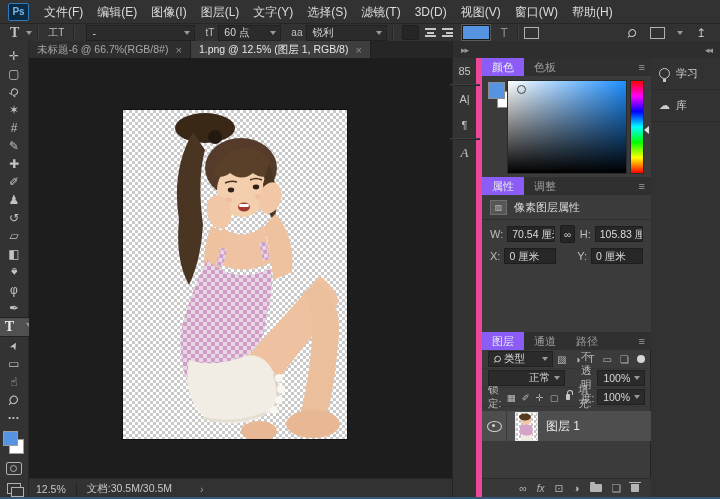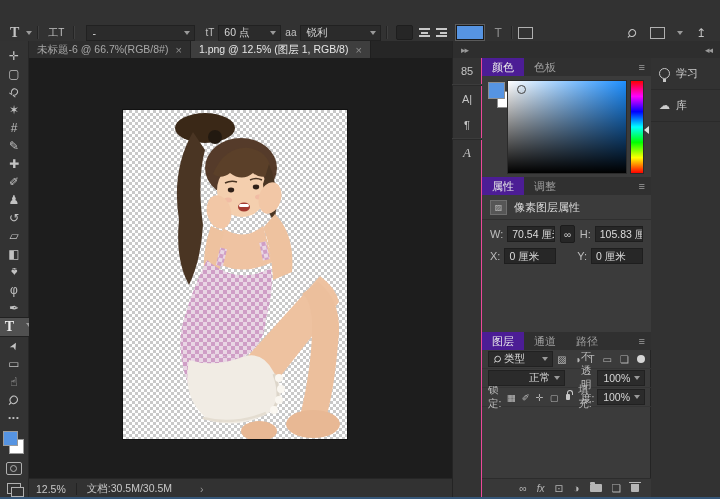--- a/index.html
+++ b/index.html
@@ -76,31 +76,31 @@
              display:flex;align-items:center;font-size:10.5px;color:#c8c8c8;}
   .statusbar .zoomfield{padding:0 10px 0 7px;}
   .statusbar .vline{width:1px;height:12px;background:#232323;margin-right:10px;}
   .statusbar .docinfo{margin-right:28px;}
   .statusbar .sb-chev{color:#9a9a9a;}
 
   
   .railtop{left:452px;top:41px;width:268px;height:17px;background:#2e2e2e;border-left:1px solid #242424;
            display:flex;align-items:center;justify-content:space-between;padding:0 8px;box-sizing:border-box;
            color:#9a9a9a;font-size:9px;letter-spacing:-1px;}
-  .iconstrip{left:452px;top:58px;width:30px;height:439px;background:#333333;border-left:1px solid #242424;border-right:1px solid #ec4899;
+  .iconstrip{left:452px;top:58px;width:30px;height:439px;background:#333333;border-left:1px solid #242424;border-right:6px solid #ec4899;
              display:flex;flex-direction:column;align-items:center;box-sizing:border-box;}
   .strip-cell{width:30px;height:26px;display:flex;align-items:center;justify-content:center;color:#c5c5c5;font-size:11px;}
   .strip-div{width:30px;height:1px;background:#2a2a2a;border-top:1px solid #3c3c3c;}
   .glyphA{font-family:"Liberation Serif","DejaVu Serif",serif;font-style:italic;font-size:13px;}
 
   .panelscol{left:482px;top:58px;width:169px;height:439px;background:#3b3b3b;border-right:1px solid #242424;box-sizing:border-box;}
   .panel{position:absolute;left:0;width:169px;box-sizing:border-box;}
   .ptabs{height:18px;background:#303030;display:flex;align-items:stretch;font-size:11px;}
   .ptab{padding:0 10px;display:flex;align-items:center;color:#9e9e9e;}
-  .ptab.on{background:#4c1d95;color:#e8e8e8;}
+  .ptab.on{background:#8b5cf6;color:#e8e8e8;}
   .pmenu{margin-left:auto;color:#9e9e9e;font-size:11px;display:flex;align-items:center;padding-right:6px;}
 
   
   .cbody{position:relative;height:101px;background:#3b3b3b;}
   .cswatches{position:absolute;left:6px;top:6px;width:26px;height:26px;}
   .cswatches .fgc{position:absolute;left:0;top:0;width:15px;height:15px;border:1px solid #8e8e8e;z-index:2;}
   .cswatches .bgc{position:absolute;left:9px;top:9px;width:15px;height:15px;background:#fff;border:1px solid #8e8e8e;}
   .cfield{position:absolute;left:25px;top:4px;width:118px;height:92px;border:1px solid #2a2a2a;
           background-image:linear-gradient(to bottom,rgba(0,0,0,0),#000),linear-gradient(to right,#ffffff,#1e8fff);}
   .cmarker{position:absolute;left:9px;top:4px;width:7px;height:7px;border:1.5px solid #444;border-radius:50%;}
@@ -146,37 +146,51 @@
   .rail-item{display:flex;align-items:center;gap:6px;padding:8px 8px;color:#cccccc;font-size:11px;border-bottom:1px solid #2a2a2a;}
   .bulb{width:9px;height:9px;border:1px solid #c5c5c5;border-radius:50%;position:relative;flex:none;}
   .bulb::after{content:"";position:absolute;left:2.5px;bottom:-4px;width:3px;height:3px;background:#c5c5c5;}
   .bottomline{left:0;top:497px;width:720px;height:2px;background:#35577a;}
 </style>
 </head>
 <body>
 
 <div class="app">
 
+  <div class="abs menubar">
+    <div class="pslogo">Ps</div>
+    <span class="menu-item">文件(F)</span>
+    <span class="menu-item">编辑(E)</span>
+    <span class="menu-item">图像(I)</span>
+    <span class="menu-item">图层(L)</span>
+    <span class="menu-item">文字(Y)</span>
+    <span class="menu-item">选择(S)</span>
+    <span class="menu-item">滤镜(T)</span>
+    <span class="menu-item">3D(D)</span>
+    <span class="menu-item">视图(V)</span>
+    <span class="menu-item">窗口(W)</span>
+    <span class="menu-item">帮助(H)</span>
+  </div>
 
   <div class="abs optionsbar">
     <div class="ob-group" style="margin-left:6px;">
       <span class="ob-icon serifT">T</span>
       <span class="chev"></span>
     </div>
     <div class="ob-sep"></div>
     <span class="ob-icon small">工T</span>
     <div class="ob-sep"></div>
     <div class="sel" style="width:88px;margin-left:6px;">
       <span>-</span>
     </div>
     <span class="ob-icon small" style="margin-left:6px;">tT</span>
     <div class="sel" style="width:42px;">
       <span>60 点</span>
     </div>
-    <span class="ob-icon small" style="margin-left:0;">aa</span>
+    <span class="ob-icon small" style="margin-left:6px;">aa</span>
     <div class="sel" style="width:60px;">
       <span>锐利</span>
     </div>
     <div class="ob-sep"></div>
     <span class="align align-l pressed" style="padding:2px;"></span>
     <span class="align align-c"></span>
     <span class="align align-r"></span>
     <div class="ob-colorchip" id="ob-chip" style="background: rgb(86, 148, 226);"></div>
     <span class="ob-icon" style="color:#8f8f8f;">T</span>
     <div class="ob-sep"></div>
@@ -436,20 +450,34 @@
         <span class="lockglyph">▦</span>
         <span class="lockglyph">✐</span>
         <span class="lockglyph">✛</span>
         <span class="lockglyph">▢</span>
         <span class="csslock"></span>
         <span style="margin-left:4px;">填充:</span>
         <div class="sel" style="width:30px;margin-left:3px;">
           <span>100%</span>
         </div>
       </div>
+      <div class="layerrow">
+        <div class="eyecell">
+          <span class="eye"></span>
+        </div>
+        <div class="thumb">
+          <svg width="21" height="27" viewBox="0 0 21 27">
+            <ellipse cx="10" cy="7" rx="5" ry="5.5" fill="#f2c9a8"></ellipse>
+            <ellipse cx="9" cy="4" rx="6" ry="3.5" fill="#55391f"></ellipse>
+            <path d="M4,13 Q10,10 16,13 L17,22 Q10,26 4,22 Z" fill="#d5a3c8"></path>
+            <path d="M5,21 Q11,24 16,21 L16,27 L5,27 Z" fill="#efe9e1"></path>
+          </svg>
+        </div>
+        <span>图层 1</span>
+      </div>
       <div class="lbottom">
         <span>∞</span>
         <span class="fxit">fx</span>
         <span>⊡</span>
         <span>◑</span>
         <span class="folder"></span>
         <span>❏</span>
         <span class="trash"></span>
       </div>
     </div>

